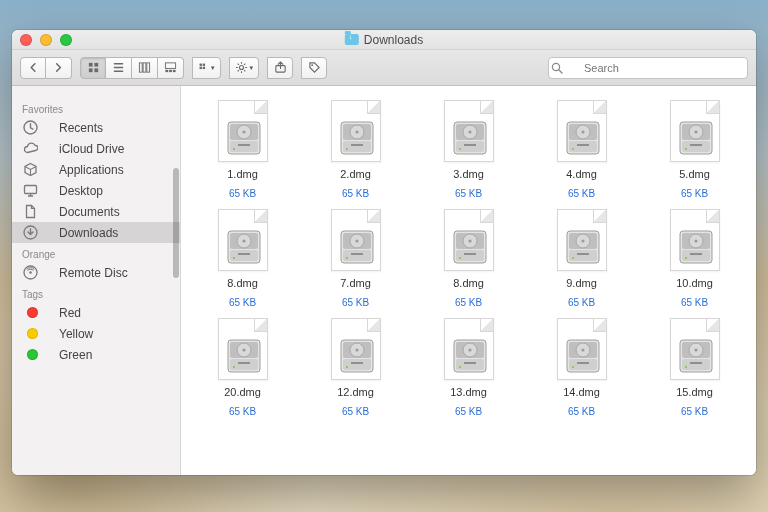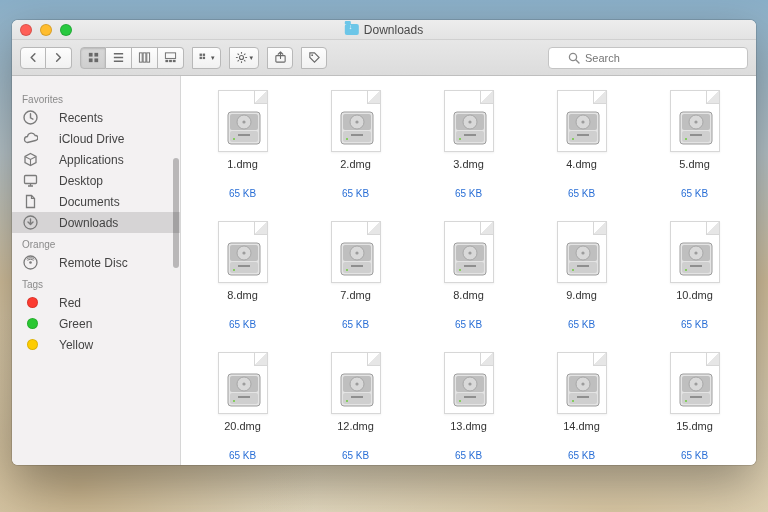--- a/index.html
+++ b/index.html
@@ -1,58 +1,58 @@
 <!DOCTYPE html>
 <html><head>
 <meta charset="utf-8">
 <style>
 *{margin:0;padding:0;box-sizing:border-box;font-family:-apple-system,"Helvetica Neue",Arial,sans-serif;-webkit-font-smoothing:antialiased}
 body{width:768px;height:512px;overflow:hidden;background:linear-gradient(180deg,#7aa3bf 0%,#a2b9c4 35%,#cdb89a 60%,#e3d8c0 100%);position:relative}
 .desert{position:absolute;inset:0;background:
  radial-gradient(ellipse 600px 200px at 80% 100%,#d9c7a3 0%,transparent 60%),
  radial-gradient(ellipse 400px 300px at 10% 95%,#c9b48d 0%,transparent 60%),
  linear-gradient(180deg,#8bb0c9 0%,#b9c6cb 30%,#d5c29e 55%,#e6ddc5 100%)}
-.window{position:absolute;left:12px;top:20px;width:744px;height:445px;background:#fff;border-radius:6px;box-shadow:0 18px 50px rgba(0,0,0,.35),0 0 0 1px rgba(0,0,0,.12);overflow:hidden;display:flex;flex-direction:column}
+.window{position:absolute;left:12px;top:30px;width:744px;height:445px;background:#fff;border-radius:6px;box-shadow:0 18px 50px rgba(0,0,0,.35),0 0 0 1px rgba(0,0,0,.12);overflow:hidden;display:flex;flex-direction:column}
 .titlebar{height:20px;background:linear-gradient(#ededed,#e3e3e3);border-bottom:1px solid #d0d0d0;display:flex;align-items:center;padding:0 8px;position:relative}
 .traffic{display:flex;gap:8px}
 .dot{width:12px;height:12px;border-radius:50%;border:.5px solid rgba(0,0,0,.15)}
 .dot.r{background:#ff5f57}.dot.y{background:#ffbd2e}.dot.g{background:#28c940}
 .title-center{position:absolute;left:50%;transform:translateX(-50%);display:flex;align-items:center;gap:5px;font-size:12px;color:#4a4a4a}
 .folder-ico{width:14px;height:11px;background:#6cc6e8;border-radius:2px;position:relative}
 .folder-ico::before{content:"";position:absolute;top:-3px;left:0;width:6px;height:3px;background:#6cc6e8;border-radius:1px 1px 0 0}
 .folder-ico::after{content:"↓";position:absolute;font-size:7px;color:#fff;left:4px;top:-1px}
 .toolbar{height:36px;background:linear-gradient(#e7e7e7,#dcdcdc);border-bottom:1px solid #bfbfbf;display:flex;align-items:center;padding:0 8px;gap:8px}
 .btngrp{display:flex}
 .tbtn{height:22px;min-width:26px;background:linear-gradient(#fdfdfd,#f1f1f1);border:1px solid #b8b8b8;display:flex;align-items:center;justify-content:center;font-size:11px;color:#555;cursor:default;padding:0 5px}
 .btngrp .tbtn:first-child{border-radius:4px 0 0 4px}
 .btngrp .tbtn:last-child{border-radius:0 4px 4px 0}
 .btngrp .tbtn+.tbtn{border-left:none}
 .tbtn.active{background:linear-gradient(#d8d8d8,#cfcfcf);box-shadow:inset 0 1px 2px rgba(0,0,0,.15)}
 .tbtn svg{width:13px;height:13px;fill:#6a6a6a}
 .spacer{flex:1}
-.search{display:flex;align-items:center;width:200px;height:22px;background:#fff;border:1px solid #c4c4c4;border-radius:4px;padding:0 19px;gap:5px}
+.search{display:flex;align-items:center;width:200px;height:22px;background:#fff;border:1px solid #c4c4c4;border-radius:4px;padding:0 2px;gap:21px}
 .search svg{width:12px;height:12px;fill:#8a8a8a;flex-shrink:0}
 .search input{border:none;outline:none;font-size:11px;flex:1;color:#333;background:transparent}
 .body{flex:1;display:flex;min-height:0}
 .sidebar{width:169px;background:#f3f1f2;border-right:1px solid #d6d6d6;overflow:hidden;font-size:12px;padding-top:12px;position:relative}
 .sb-scroll{position:absolute;top:82px;right:1px;width:6px;height:110px;background:rgba(0,0,0,.24);border-radius:3px}
 .sb-head{color:#8a8a8a;font-size:10px;padding:6px 10px 2px;font-weight:500}
 .sb-item{display:flex;align-items:center;gap:20px;padding:3px 10px;color:#444;cursor:default}
 .sb-item.sel{background:#d6d4d5;border-radius:0}
 .sb-item .ic{width:17px;height:15px;display:flex;align-items:center;justify-content:center;color:#7b7b7b}
 .sb-item .ic svg{width:15px;height:15px;fill:#7b7b7b}
 .tagdot{width:11px;height:11px;border-radius:50%;margin-left:3px;border:.5px solid rgba(0,0,0,.12)}
 .content{flex:1;background:#fff;overflow:hidden;padding:14px 10px}
-.grid{display:grid;grid-template-columns:repeat(5,1fr);gap:22px 10px}
+.grid{display:grid;grid-template-columns:repeat(5,1fr);gap:10px 10px}
 .file{display:flex;flex-direction:column;align-items:center;cursor:default}
 .page{width:50px;height:62px;background:#fff;border:1px solid #d7d7d7;position:relative;box-shadow:0 1px 2px rgba(0,0,0,.06)}
 .page::before{content:"";position:absolute;top:0;right:0;width:12px;height:12px;background:linear-gradient(135deg,#fff 49%,#e6e6e6 50%);border-left:1px solid #d7d7d7;border-bottom:1px solid #d7d7d7}
 .disk{position:absolute;left:7px;top:19px;width:36px;height:36px}
 .fname{font-size:11px;color:#333;margin-top:6px}
-.fsize{font-size:10px;color:#2a6fd6;margin-top:18px}
+.fsize{font-size:10px;color:#2a6fd6;margin-top:8px}
 </style>
 </head>
 <body>
 <div class="desert"></div>
 
 <svg width="0" height="0" style="position:absolute">
 <defs>
 <g id="disk-svg">
  <rect x="2" y="2" width="32" height="32" rx="3" fill="#e4e4e4" stroke="#9d9d9d"></rect>
  <rect x="4" y="4" width="28" height="16" rx="2" fill="#bfbfbf"></rect>
@@ -291,29 +291,29 @@
         </div>
         <div class="sb-head">Tags</div>
         <div class="sb-item">
           <span class="ic">
             <span class="tagdot" style="background: rgb(252, 59, 48);"></span>
           </span>
           <span>Red</span>
         </div>
         <div class="sb-item">
           <span class="ic">
+            <span class="tagdot" style="background: rgb(253, 204, 0);"></span>
+          </span>
+          <span>Yellow</span>
+        </div>
+        <div class="sb-item">
+          <span class="ic">
             <span class="tagdot" style="background: rgb(41, 199, 50);"></span>
           </span>
           <span>Green</span>
-        </div>
-        <div class="sb-item">
-          <span class="ic">
-            <span class="tagdot" style="background: rgb(253, 204, 0);"></span>
-          </span>
-          <span>Yellow</span>
         </div>
       </div>
   <div class="content">
    <div class="grid" id="grid">
           <div class="file">
             <div class="page">
               <svg class="disk" viewBox="0 0 36 36">
                 <use href="#disk-svg"></use>
               </svg>
             </div>

